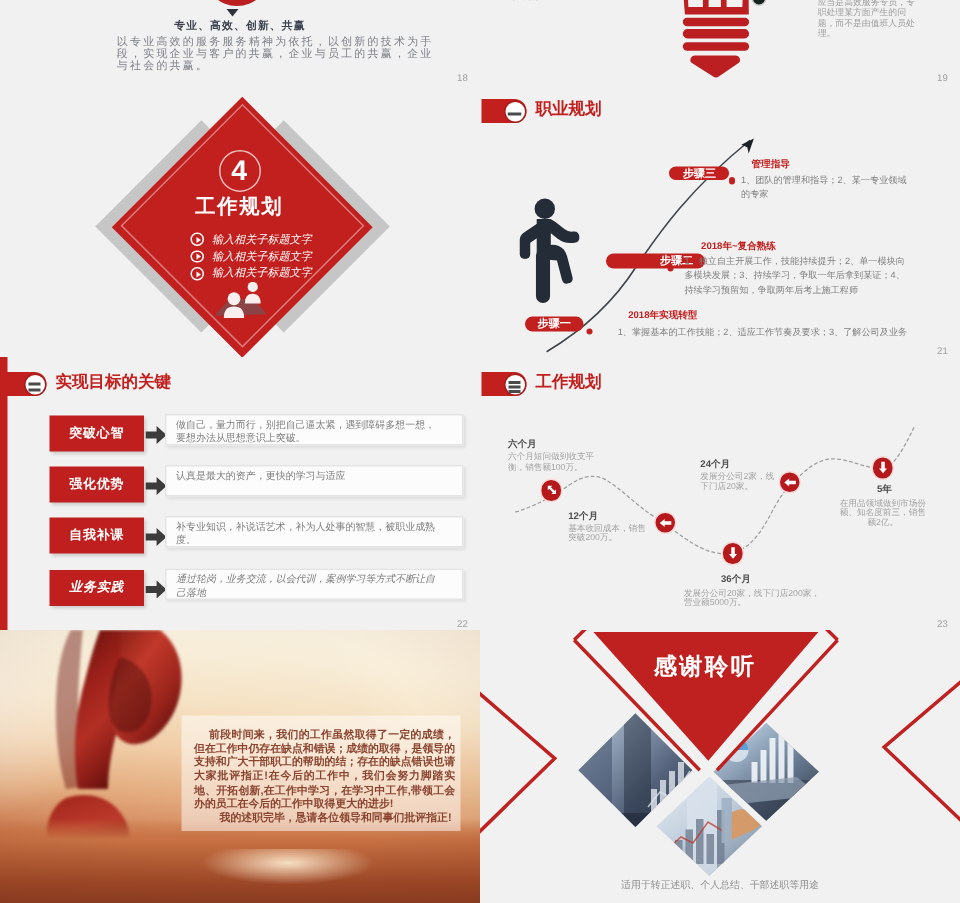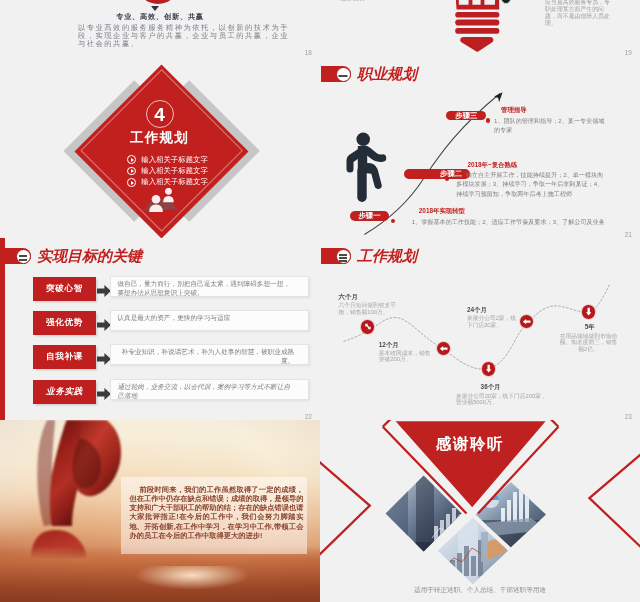--- a/index.html
+++ b/index.html
@@ -6,21 +6,21 @@
   body{width:640px;height:602px;background:#f2f2f2;font-family:"Liberation Sans",sans-serif;overflow:hidden;}
   .grid{position:relative;width:640px;height:602px;background:#f1f1f1;}
   .slide{position:absolute;width:320px;height:182px;overflow:hidden;background:#f2f1f1;}
   .pg{position:absolute;right:8.2px;bottom:0px;font-size:6.4px;color:#a0a0a0;letter-spacing:0px;line-height:1;}
 
   
   .sechead{position:absolute;}
   .sechead .pill{position:absolute;left:1px;top:0;width:29.6px;height:16.5px;background:#c1201f;border-radius:0 8.25px 8.25px 0;}
   .sechead .circ{position:absolute;left:14.6px;top:1.25px;width:15px;height:15px;border-radius:50%;background:#ffffff;border:1.6px solid #a81c1b;box-sizing:border-box;}
   .sechead .circ i{position:absolute;left:50%;transform:translateX(-50%);display:block;background:#4a4a4a;}
-  .sechead .ttl{position:absolute;left:37px;top:2.6px;font-size:15px;font-weight:bold;color:#c1201f;white-space:nowrap;line-height:11.4px;font-style:italic;}
+  .sechead .ttl{position:absolute;left:37px;top:2.6px;font-size:11px;font-weight:bold;color:#c1201f;white-space:nowrap;line-height:11.4px;}
 
   
   .s18-circ{position:absolute;width:44px;height:44px;border-radius:50%;background:#bb2021;left:136.1px;top:86.1px;}
   .s18-tri{position:absolute;left:151.4px;top:132.4px;width:0;height:0;border-left:4.95px solid transparent;border-right:4.95px solid transparent;border-top:5.9px solid #2c333c;}
   .s18-h{position:absolute;left:60px;top:137.5px;width:200px;text-align:center;font-size:7.2px;font-weight:bold;color:#3d4450;letter-spacing:0.78px;}
   .s18-p{position:absolute;left:77.9px;top:149.8px;width:215px;font-size:7.3px;line-height:8px;color:#7a7f88;letter-spacing:1.5px;}
 
   
   .s19-bulb{position:absolute;left:134.4px;top:112px;}
   .s19-dot{position:absolute;left:180.6px;top:119.3px;width:10.5px;height:10.5px;border-radius:50%;background:#16231f;border:1.3px solid #cfcfcf;box-sizing:border-box;}
@@ -32,21 +32,21 @@
   
   .dmd-gray{position:absolute;width:100.4px;height:100.4px;background:#c6c6c6;transform:rotate(45deg);top:44.8px;}
   .dmd-gl{left:83.8px;}
   .dmd-gr{left:139.3px;}
   .dmd-red{position:absolute;left:100.0px;top:33.5px;width:123.0px;height:123.0px;background:#c1201f;transform:rotate(45deg);}
   .dmd-in{position:absolute;left:103.9px;top:37.4px;width:115.3px;height:115.3px;transform:rotate(45deg);border:0.7px solid rgba(255,255,255,.42);box-sizing:border-box;}
   .dmd-content{position:absolute;left:99px;top:44px;width:121px;text-align:center;}
   .dmd-num{width:28px;height:28px;border-radius:50%;border:1px solid rgba(255,255,255,.70);margin:0 auto;display:flex;align-items:center;justify-content:center;font-size:19px;font-weight:bold;color:#ffffff;line-height:1;box-sizing:border-box;}
   .dmd-ttl{margin-top:1px;font-size:13.5px;font-weight:bold;color:#fff;letter-spacing:1.2px;}
   .dmd-list{margin-top:7px;display:inline-block;text-align:left;margin-left:16px;}
-  .dmd-li{display:flex;align-items:center;height:11.3px;}
+  .dmd-li{display:flex;align-items:center;height:11.3px;font-style:italic;}
   .dmd-li .pl{width:8.6px;height:8.6px;border-radius:50%;background:transparent;border:1px solid #fff;box-sizing:border-box;position:relative;flex:none;}
   .dmd-li .pl::after{content:"";position:absolute;left:2.6px;top:1.7px;width:0;height:0;border-left:3.5px solid #ffffff;border-top:2.4px solid transparent;border-bottom:2.4px solid transparent;}
   .dmd-li span{margin-left:5.5px;font-size:7.4px;color:#fff;}
   .dmd-ppl{position:absolute;left:139px;top:132px;width:42px;height:26px;}
 
   
   .s21 .walker{position:absolute;left:25.5px;top:76px;}
   .step{position:absolute;border-radius:6px;background:#c1201f;color:#fff;font-size:7.4px;font-weight:bold;display:flex;align-items:center;justify-content:center;}
   .dotm{position:absolute;width:4.4px;height:4.4px;border-radius:50%;background:#c1201f;}
   .s21 .hd{font-size:6.4px;font-weight:bold;color:#c1201f;line-height:8px;white-space:nowrap;}
@@ -216,21 +216,21 @@
     </div>
     <div class="krow" style="left:33.4px;top:39px;">
       <div class="klab">突破心智</div>
       <div class="karrow"><svg width="14" height="12" viewBox="0 0 14 12">
             <path d="M0 3.6 L7.4 3.6 L7.4 0 L14 6 L7.4 12 L7.4 8.4 L0 8.4 Z" fill="#3c3c3c"></path>
           </svg></div>
       <div class="kbox">
           <p>做自己，量力而行，别把自己逼太紧，遇到障碍多想一想，要想办法从思想意识上突破。</p>
         </div>
     </div>
-    <div class="krow" style="left:33.4px;top:107.2px;text-align:right;">
+    <div class="krow" style="left:33.4px;top:107.2px;">
       <div class="klab">自我补课</div>
       <div class="karrow"><svg width="14" height="12" viewBox="0 0 14 12">
             <path d="M0 3.6 L7.4 3.6 L7.4 0 L14 6 L7.4 12 L7.4 8.4 L0 8.4 Z" fill="#3c3c3c"></path>
           </svg></div>
       <div class="kbox">
           <p>补专业知识，补说话艺术，补为人处事的智慧，被职业成熟度。</p>
         </div>
     </div>
     <div class="krow" style="left:33.4px;top:142.1px;font-style:italic;">
       <div class="klab">业务实践</div>
@@ -338,20 +338,21 @@
         <path d="M44 112 C62 106 78 114 84 128 C90 142 84 156 72 160 C58 165 40 160 34 148 C28 136 32 118 44 112 Z" fill="url(#lg3)"></path>
         <path d="M32 146 C48 140 70 144 82 152 C91 158 88 162 78 163 L40 163 C30 161 26 150 32 146 Z" fill="#6b140f" opacity=".8"></path>
       </svg>
       <div class="grd"></div>
       <div class="grd2"></div>
       <div class="vig"></div>
     </div>
     <div class="s24box">
         <div class="s24inner">
       <p>前段时间来，我们的工作虽然取得了一定的成绩，但在工作中仍存在缺点和错误；成绩的取得，是领导的支持和广大干部职工的帮助的结；存在的缺点错误也请大家批评指正!在今后的工作中，我们会努力脚踏实地、开拓创新,在工作中学习，在学习中工作,带领工会办的员工在今后的工作中取得更大的进步!</p>
+      <p style="text-indent:17px">我的述职完毕，恳请各位领导和同事们批评指正!</p>
     </div>
       </div>
     <div class="pg"></div>
   </div>
 
   <div class="slide s25" style="left:320px;top:420px;">
     <svg width="320" height="182" viewBox="0 0 320 182" style="position:absolute;left:0;top:0;">
       <defs>
         <clipPath id="dmA">
             <path d="M65.6 93.5 L103.6 55.5 L141.6 93.5 L103.6 131.4 Z"></path>

